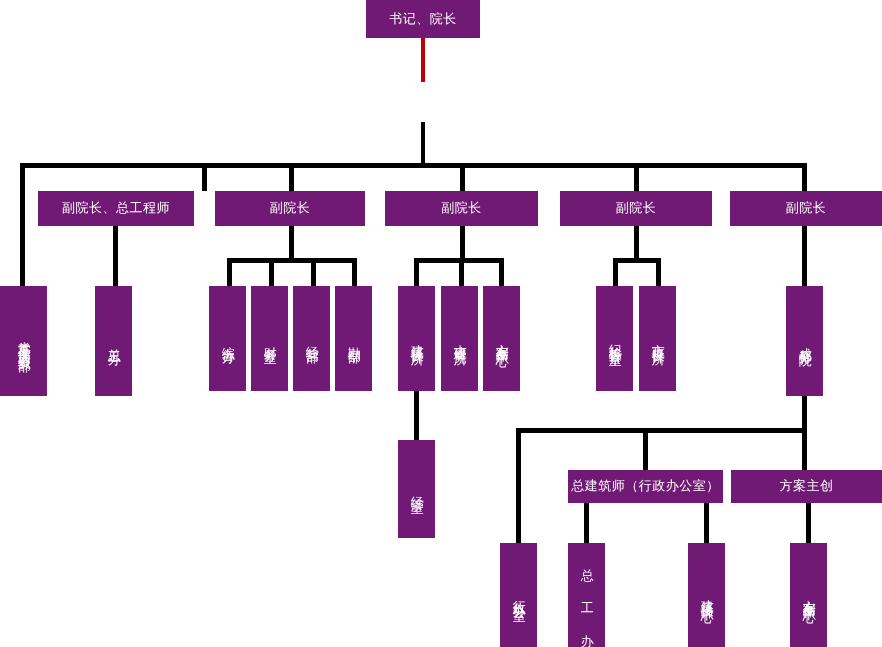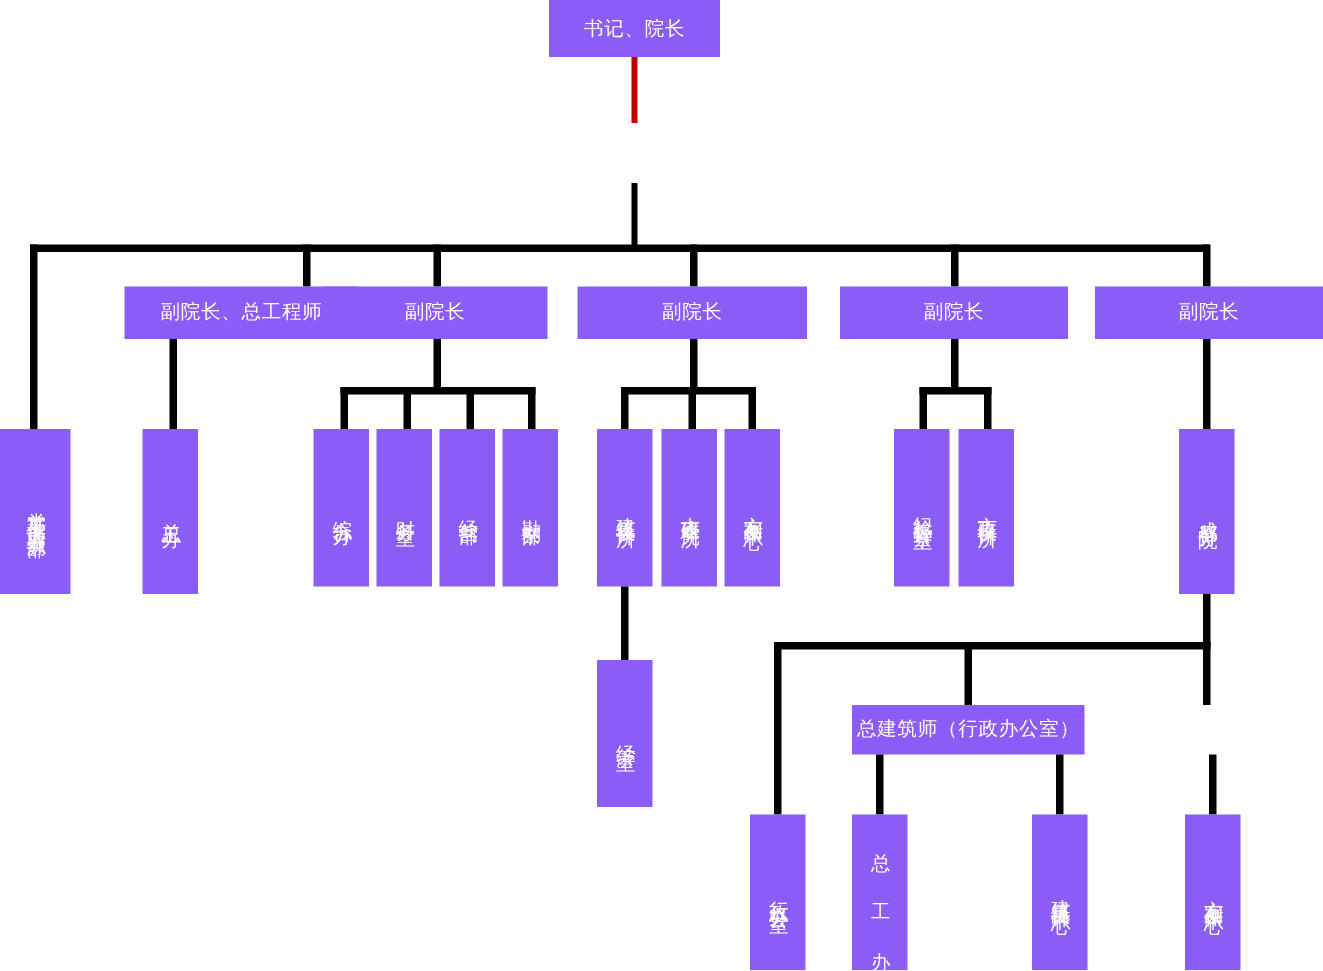--- a/index.html
+++ b/index.html
@@ -1,19 +1,19 @@
 <!DOCTYPE html>
 <html><head>
 <meta charset="utf-8">
 <style>
   html,body{margin:0;padding:0;background:#ffffff;}
   body{font-family:"Liberation Sans","DejaVu Sans",sans-serif;}
   #canvas{position:relative;width:882px;height:647px;background:#ffffff;overflow:hidden;}
 
-  .box{position:absolute;background:#8b5cf6;color:#ffffff;box-sizing:border-box;
+  .box{position:absolute;background:#701a75;color:#ffffff;box-sizing:border-box;
        display:flex;align-items:center;justify-content:center;text-align:center;
        font-size:13px;line-height:1.25;letter-spacing:0.5px;}
   .box.h{  }
   .box.v{ writing-mode:vertical-rl; text-orientation:upright; letter-spacing:2px;}
   .box.v2{ writing-mode:vertical-rl; text-orientation:upright; letter-spacing:2px;
            display:flex;flex-direction:row;align-items:center;justify-content:center;gap:0px;}
   .box.v2 > span{writing-mode:vertical-rl;text-orientation:upright;letter-spacing:2px;}
   .box.sp{letter-spacing:9px;}
 
   .ln{position:absolute;background:#000000;}
@@ -33,21 +33,21 @@
 
   <div class="ln" style="left:20px;top:163px;width:786px;height:5px;"></div>
 
   <div class="ln" style="left:20px;top:163px;width:5px;height:123px;"></div>
   <div class="ln" style="left:202px;top:163px;width:5px;height:28px;"></div>
   <div class="ln" style="left:289px;top:163px;width:5px;height:28px;"></div>
   <div class="ln" style="left:460px;top:163px;width:5px;height:28px;"></div>
   <div class="ln" style="left:634px;top:163px;width:5px;height:28px;"></div>
   <div class="ln" style="left:802px;top:163px;width:5px;height:28px;"></div>
 
-  <div class="box h" style="left:38px;top:191px;width:156px;height:35px;margin-left:45px;">副院长、总工程师</div>
+  <div class="box h" style="left:38px;top:191px;width:156px;height:35px;">副院长、总工程师</div>
   <div class="box h" style="left:215px;top:191px;width:150px;height:35px;">副院长</div>
   <div class="box h" style="left:385px;top:191px;width:153px;height:35px;">副院长</div>
   <div class="box h" style="left:560px;top:191px;width:152px;height:35px;">副院长</div>
   <div class="box h" style="left:730px;top:191px;width:152px;height:35px;">副院长</div>
 
   <div class="ln" style="left:113px;top:226px;width:5px;height:60px;"></div>
 
   <div class="ln" style="left:289px;top:226px;width:5px;height:34px;"></div>
   <div class="ln" style="left:227px;top:258px;width:130px;height:5px;"></div>
   <div class="ln" style="left:227px;top:258px;width:5px;height:28px;"></div>
@@ -92,20 +92,21 @@
   <div class="ln" style="left:414px;top:391px;width:5px;height:49px;"></div>
   <div class="box v" style="left:398px;top:440px;width:37px;height:98px;">经济室</div>
 
   <div class="ln" style="left:802px;top:396px;width:5px;height:34px;"></div>
   <div class="ln" style="left:516px;top:428px;width:291px;height:5px;"></div>
   <div class="ln" style="left:516px;top:428px;width:5px;height:115px;"></div>
   <div class="ln" style="left:643px;top:428px;width:5px;height:42px;"></div>
   <div class="ln" style="left:802px;top:428px;width:5px;height:42px;"></div>
 
   <div class="box h" style="left:568px;top:470px;width:155px;height:33px;">总建筑师（行政办公室）</div>
+  <div class="box h" style="left:731px;top:470px;width:151px;height:33px;">方案主创</div>
 
   <div class="ln" style="left:584px;top:503px;width:5px;height:40px;"></div>
   <div class="ln" style="left:704px;top:503px;width:5px;height:40px;"></div>
 
   <div class="ln" style="left:806px;top:503px;width:5px;height:40px;"></div>
 
   <div class="box v" style="left:500px;top:543px;width:37px;height:104px;">行政办公室</div>
   <div class="box v sp" style="left:568px;top:543px;width:37px;height:104px;">总 工 办</div>
   <div class="box v" style="left:688px;top:543px;width:37px;height:104px;">建筑设计中心</div>
   <div class="box v" style="left:790px;top:543px;width:37px;height:104px;">方案创作中心</div>

